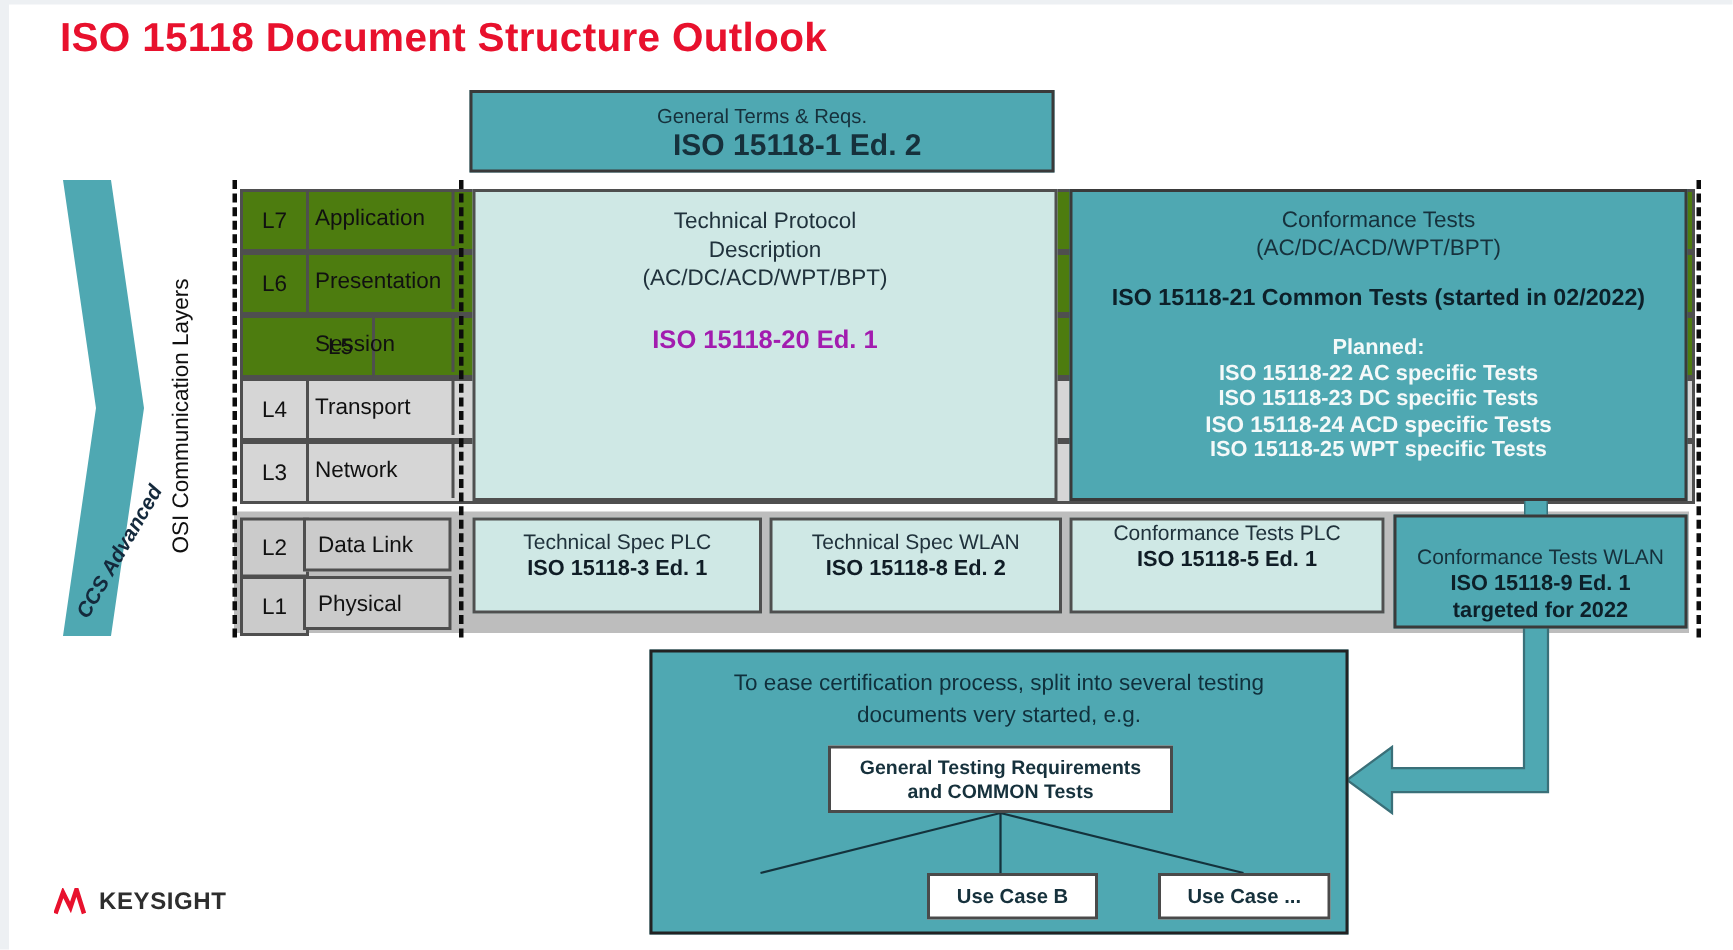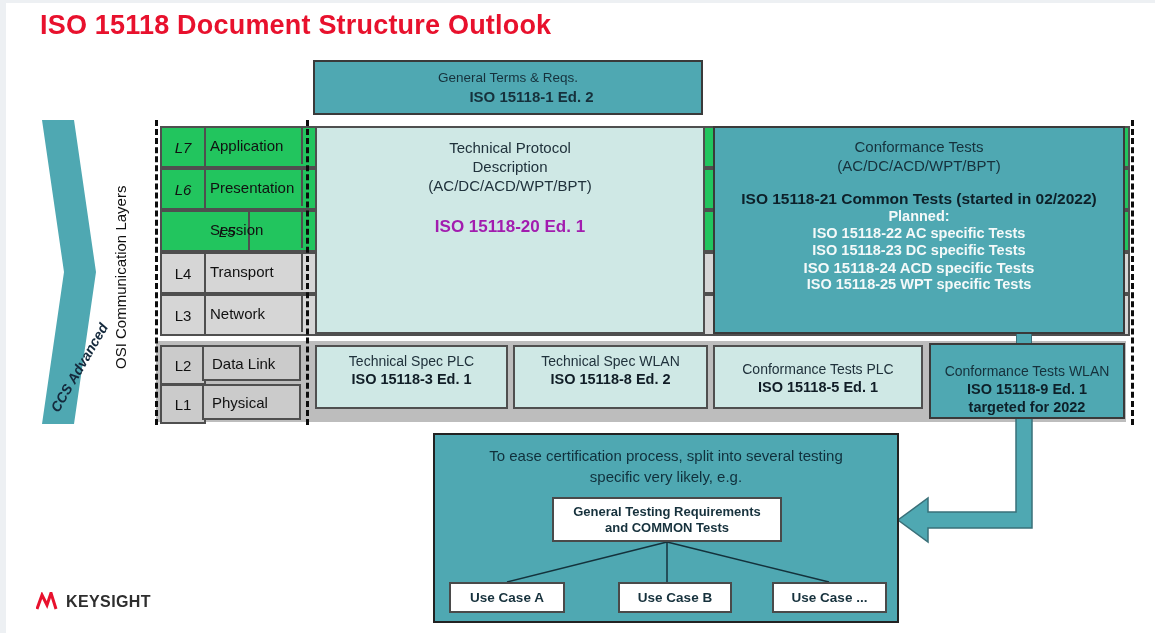--- a/index.html
+++ b/index.html
@@ -22,21 +22,21 @@
   .white{color:#f4f9f9;}
   
   .dash{position:absolute;top:120px;height:305px;width:0;border-left:3px dashed #0c0c0c;z-index:6;}
   
   .strip{position:absolute;left:160px;width:966px;height:38px;border:2px solid #4f4f4f;z-index:1;}
   .numcell{position:absolute;left:160px;width:42px;border:2px solid #4f4f4f;z-index:3;
            display:flex;align-items:center;justify-content:center;font-size:15px;color:#111;}
   .rowlabel{position:absolute;left:210px;width:95px;z-index:3;display:flex;align-items:center;
             font-size:15px;color:#111;}
   .rowdivider{position:absolute;left:301px;width:0;border-left:2px solid #4f4f4f;z-index:3;}
-  .shade-light{background:#22c55e;font-style:italic;}
+  .shade-light{background:#4d7c0f;}
   .shade-medium{background:#d6d6d6;}
   .band{position:absolute;left:156px;top:341px;width:970px;height:81px;background:#bdbdbd;z-index:0;}
   .cellbtm{border:2px solid #4f4f4f;background:#cbcbcb;z-index:3;}
   
   .z4{z-index:4;}
   .z3{z-index:3;}
   .z2{z-index:2;}
   .osi-label{
     position:absolute;left:112px;top:132px;height:290px;width:34px;
     writing-mode:vertical-rl;transform:rotate(180deg);text-align:center;
@@ -54,21 +54,21 @@
 </style>
 </head>
 <body>
 
 <div class="stage">
 
   <h1 class="title">ISO 15118 Document Structure Outlook</h1>
 
   <div class="box teal" style="left:313px;top:60px;width:390px;height:55px;padding-top:7px;">
     <div class="t-small">General Terms &amp; Reqs.</div>
-    <div class="b" style="font-size:15px;line-height:20px;padding-left:47px;">ISO 15118-1 Ed. 2</div>
+    <div class="b" style="font-size:20px;line-height:20px;padding-left:47px;">ISO 15118-1 Ed. 2</div>
   </div>
 
   <svg class="abs" style="left:0;top:0;width:1155px;height:633px;z-index:1;pointer-events:none;">
     <polygon points="42,120 74,120 96,272 74,424 42,424 64,272" fill="#4fa8b2"></polygon>
   </svg>
   <div class="ccs-label">CCS Advanced</div>
 
   <div class="osi-label">OSI Communication Layers</div>
 
   <div class="dash" style="left:155px;"></div>
@@ -110,67 +110,66 @@
     <div style="font-size:15px;line-height:19px;">Technical Protocol</div>
     <div style="font-size:15px;line-height:19px;">Description</div>
     <div style="font-size:15px;line-height:19px;">(AC/DC/ACD/WPT/BPT)</div>
     <div class="b" style="font-size:17px;margin-top:22px;color:#a21caf;">ISO 15118-20 Ed. 1</div>
   </div>
 
   <div class="box teal z4" style="left:713px;top:126px;width:412px;height:208px;padding-top:9px;">
     <div style="font-size:15px;line-height:19px;">Conformance Tests</div>
     <div style="font-size:15px;line-height:19px;">(AC/DC/ACD/WPT/BPT)</div>
     <div class="b" style="font-size:15.5px;margin-top:15px;color:#0d2029;">ISO 15118-21 Common Tests (started in 02/2022)</div>
-    <div class="b white" style="font-size:14.5px;margin-top:0;line-height:17px;">Planned:</div>
+    <div class="b white" style="font-size:14.5px;margin-top:16px;line-height:17px;">Planned:</div>
     <div class="b white" style="font-size:14.5px;line-height:17px;">ISO 15118-22 AC specific Tests</div>
     <div class="b white" style="font-size:14.5px;line-height:17px;">ISO 15118-23 DC specific Tests</div>
     <div class="b white" style="font-size:15px;line-height:17px;">ISO 15118-24 ACD specific Tests</div>
     <div class="b white" style="font-size:14.5px;line-height:17px;">ISO 15118-25 WPT specific Tests</div>
   </div>
 
   <div class="box lightteal z4" style="left:315px;top:345px;width:193px;height:64px;padding-top:6px;">
     <div style="font-size:14px;line-height:17px;">Technical Spec PLC</div>
     <div class="b" style="font-size:14.5px;line-height:18px;color:#101d26;">ISO 15118-3 Ed. 1</div>
   </div>
   <div class="box lightteal z4" style="left:513px;top:345px;width:195px;height:64px;padding-top:6px;">
     <div style="font-size:14px;line-height:17px;">Technical Spec WLAN</div>
     <div class="b" style="font-size:14.5px;line-height:18px;color:#101d26;">ISO 15118-8 Ed. 2</div>
   </div>
-  <div class="box lightteal z4" style="left:713px;top:345px;width:210px;height:64px;padding-top:14px;">
+  <div class="box lightteal z4" style="left:713px;top:345px;width:210px;height:64px;padding-top:0;">
     <div style="font-size:14px;line-height:17px;">Conformance Tests PLC</div>
     <div class="b" style="font-size:14.5px;line-height:18px;color:#101d26;">ISO 15118-5 Ed. 1</div>
   </div>
   <div class="box teal z4" style="left:929px;top:343px;width:196px;height:76px;padding-top:17px;">
     <div style="font-size:14px;line-height:18px;">Conformance Tests WLAN</div>
     <div class="b" style="font-size:14.5px;line-height:18px;color:#0d2029;">ISO 15118-9 Ed. 1</div>
     <div class="b" style="font-size:14.5px;line-height:18px;color:#0d2029;">targeted for 2022</div>
   </div>
 
   <div class="abs z3" style="left:1016px;top:333px;width:16px;height:12px;background:#4fa8b2;border-left:1px solid #3a7079;border-right:1px solid #3a7079;"></div>
 
   <svg class="abs z2" style="left:890px;top:416px;" width="145" height="140">
     <polygon points="126,0 142,0 142,112 38,112 38,126 8,104 38,82 38,96 126,96" fill="#4fa8b2" stroke="#3a7079" stroke-width="1.5"></polygon>
   </svg>
 
   <div class="box teal z4" style="left:433px;top:433px;width:466px;height:190px;border-color:#222;">
     <div class="callout-line" style="margin-top:10px;">To ease certification process, split into several testing</div>
-    <div class="callout-line">specific very likely, e.g.</div>
+    <div class="callout-line">documents very started, e.g.</div>
 
     <svg class="abs" style="left:0;top:0;width:466px;height:190px;pointer-events:none;">
       <line x1="232" y1="107" x2="72" y2="147" stroke="#14323c" stroke-width="1.5"></line>
       <line x1="232" y1="107" x2="232" y2="147" stroke="#14323c" stroke-width="1.5"></line>
       <line x1="232" y1="107" x2="394" y2="147" stroke="#14323c" stroke-width="1.5"></line>
     </svg>
 
     <div class="box whitebox" style="left:117px;top:62px;width:230px;height:45px;padding-top:5px;">
       <div style="font-size:13px;line-height:16px;font-weight:700;">General Testing Requirements</div>
       <div style="font-size:13px;line-height:16px;font-weight:700;">and COMMON Tests</div>
     </div>
 
-    <div class="box whitebox" style="left:14px;top:147px;width:116px;height:31px;font-size:13.5px;line-height:28px;font-weight:700;">Use Case A</div>
     <div class="box whitebox" style="left:183px;top:147px;width:114px;height:31px;font-size:13.5px;line-height:28px;font-weight:700;">Use Case B</div>
     <div class="box whitebox" style="left:337px;top:147px;width:115px;height:31px;font-size:13.5px;line-height:28px;font-weight:700;">Use Case ...</div>
   </div>
 
   <div class="logo">
     <svg width="24" height="20" viewBox="0 0 24 20">
       <polyline points="1,17 6,3 11,13 15,1 20,17" fill="none" stroke="#e8112d" stroke-width="3" stroke-linejoin="miter"></polyline>
     </svg>
     <span class="logo-text">KEYSIGHT</span>
   </div>

